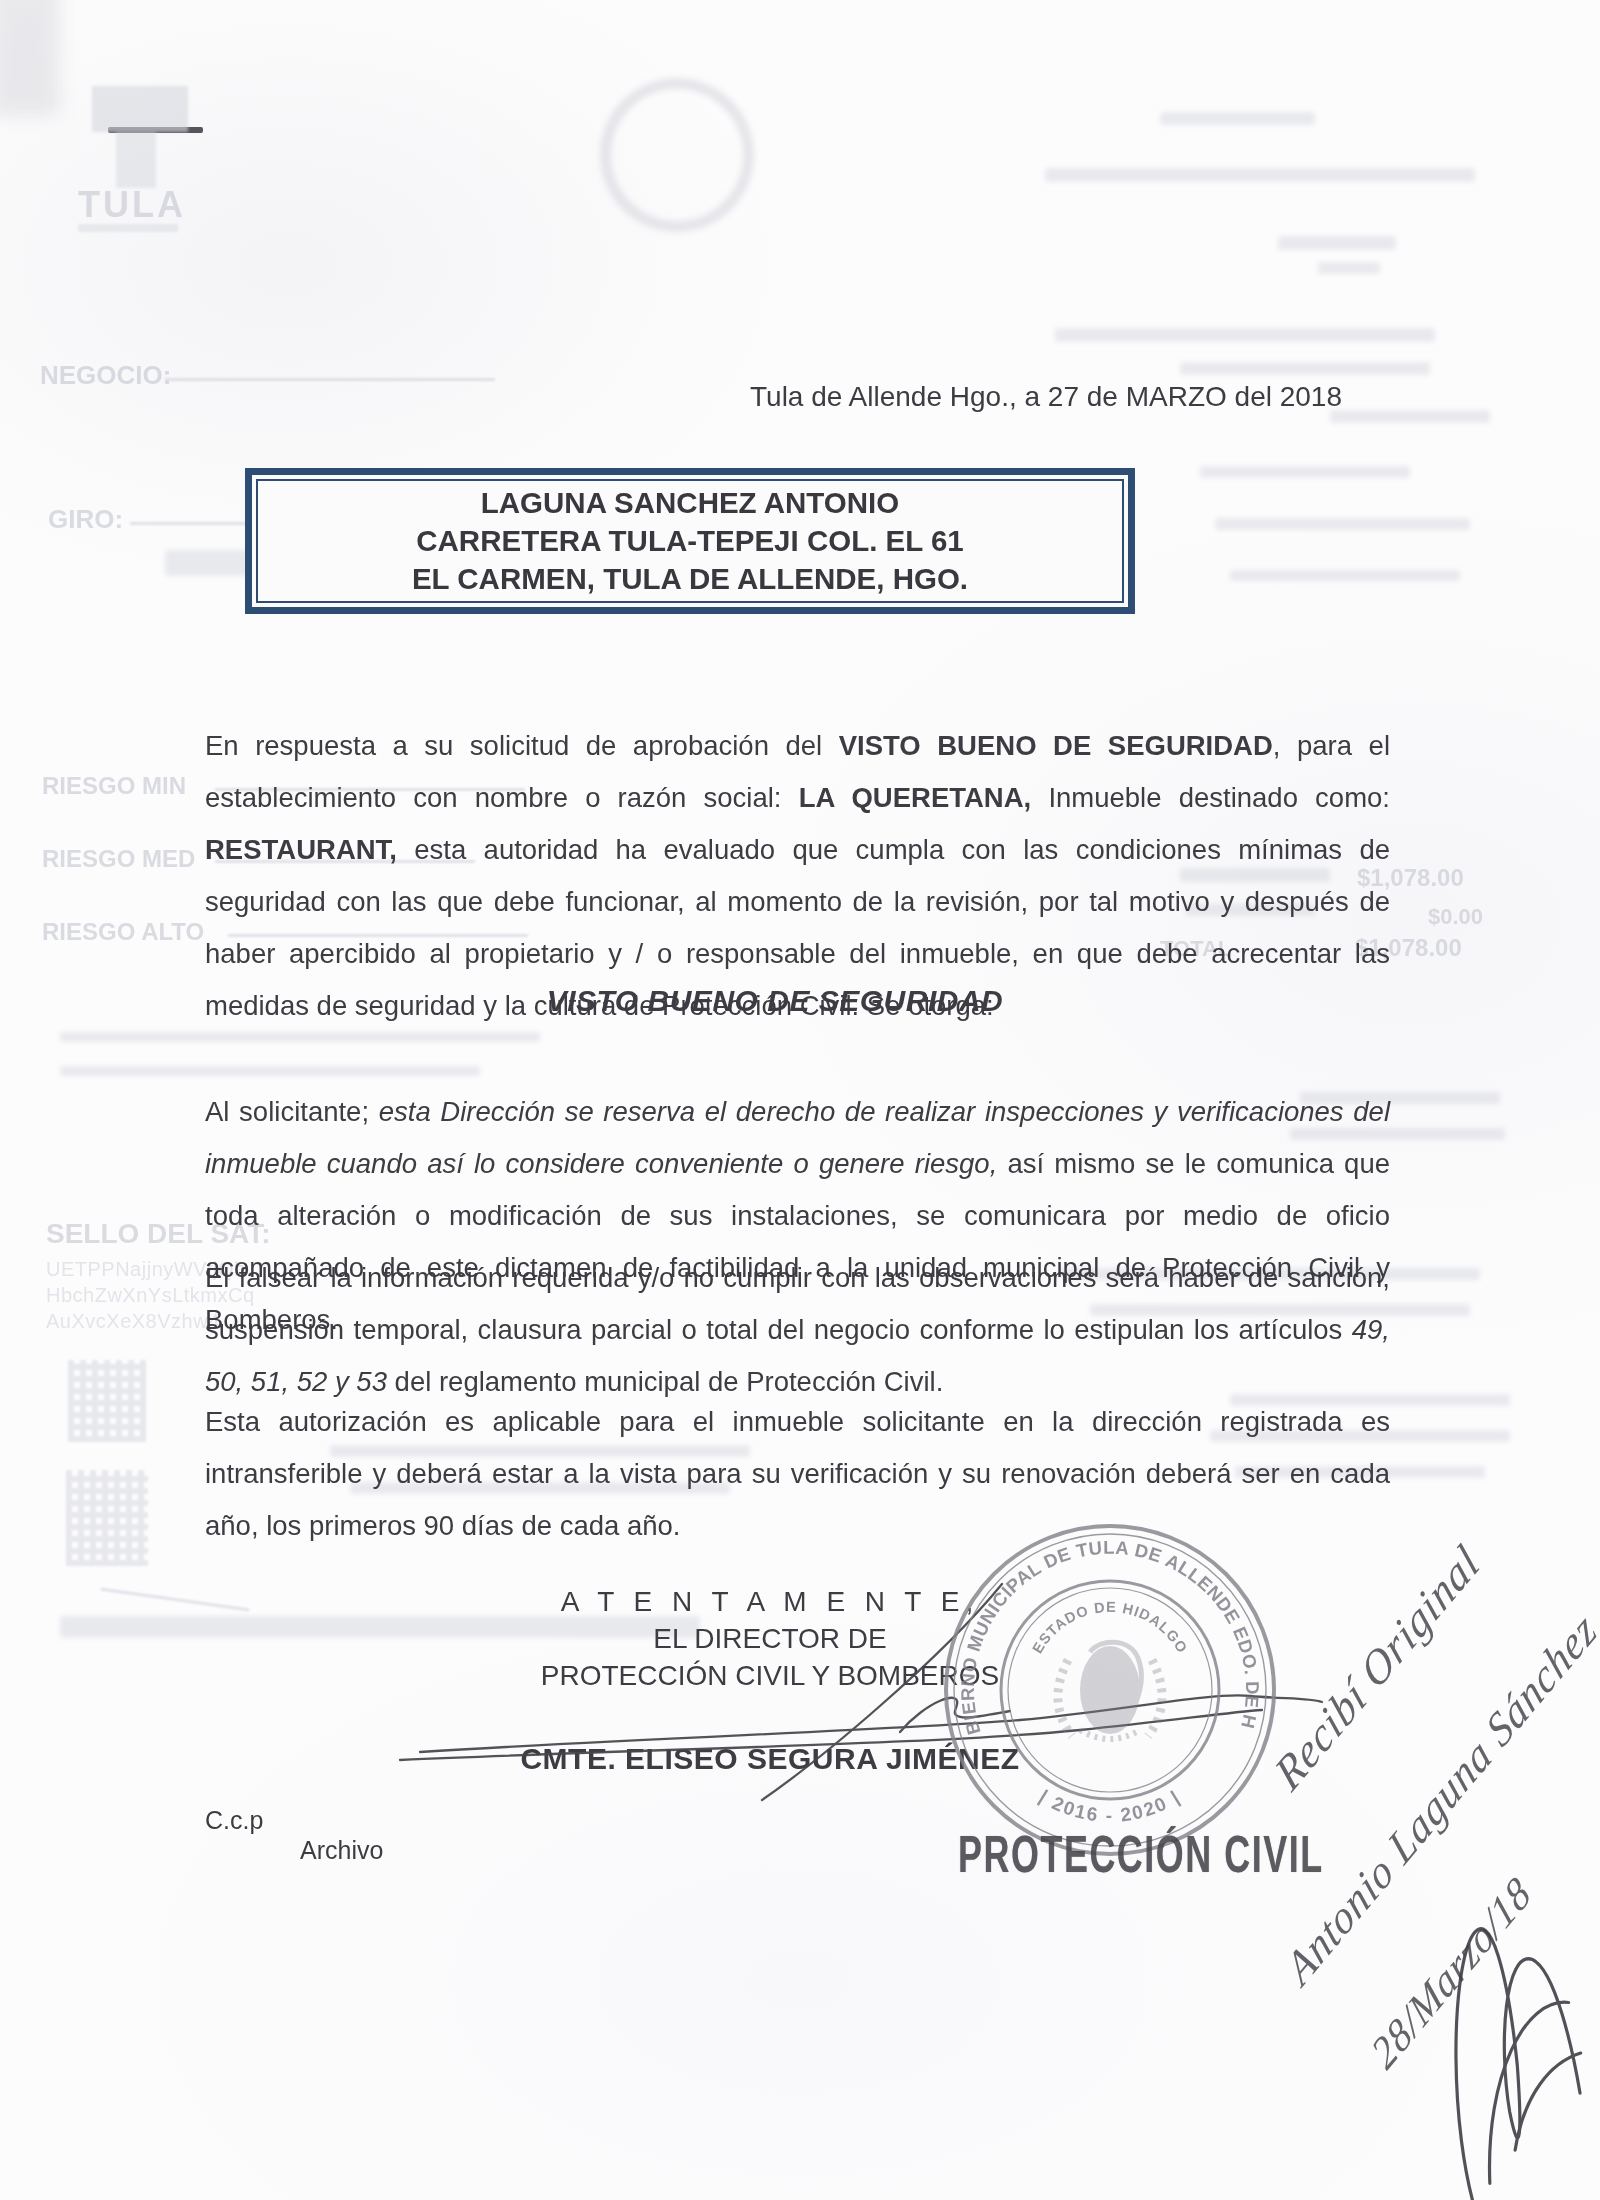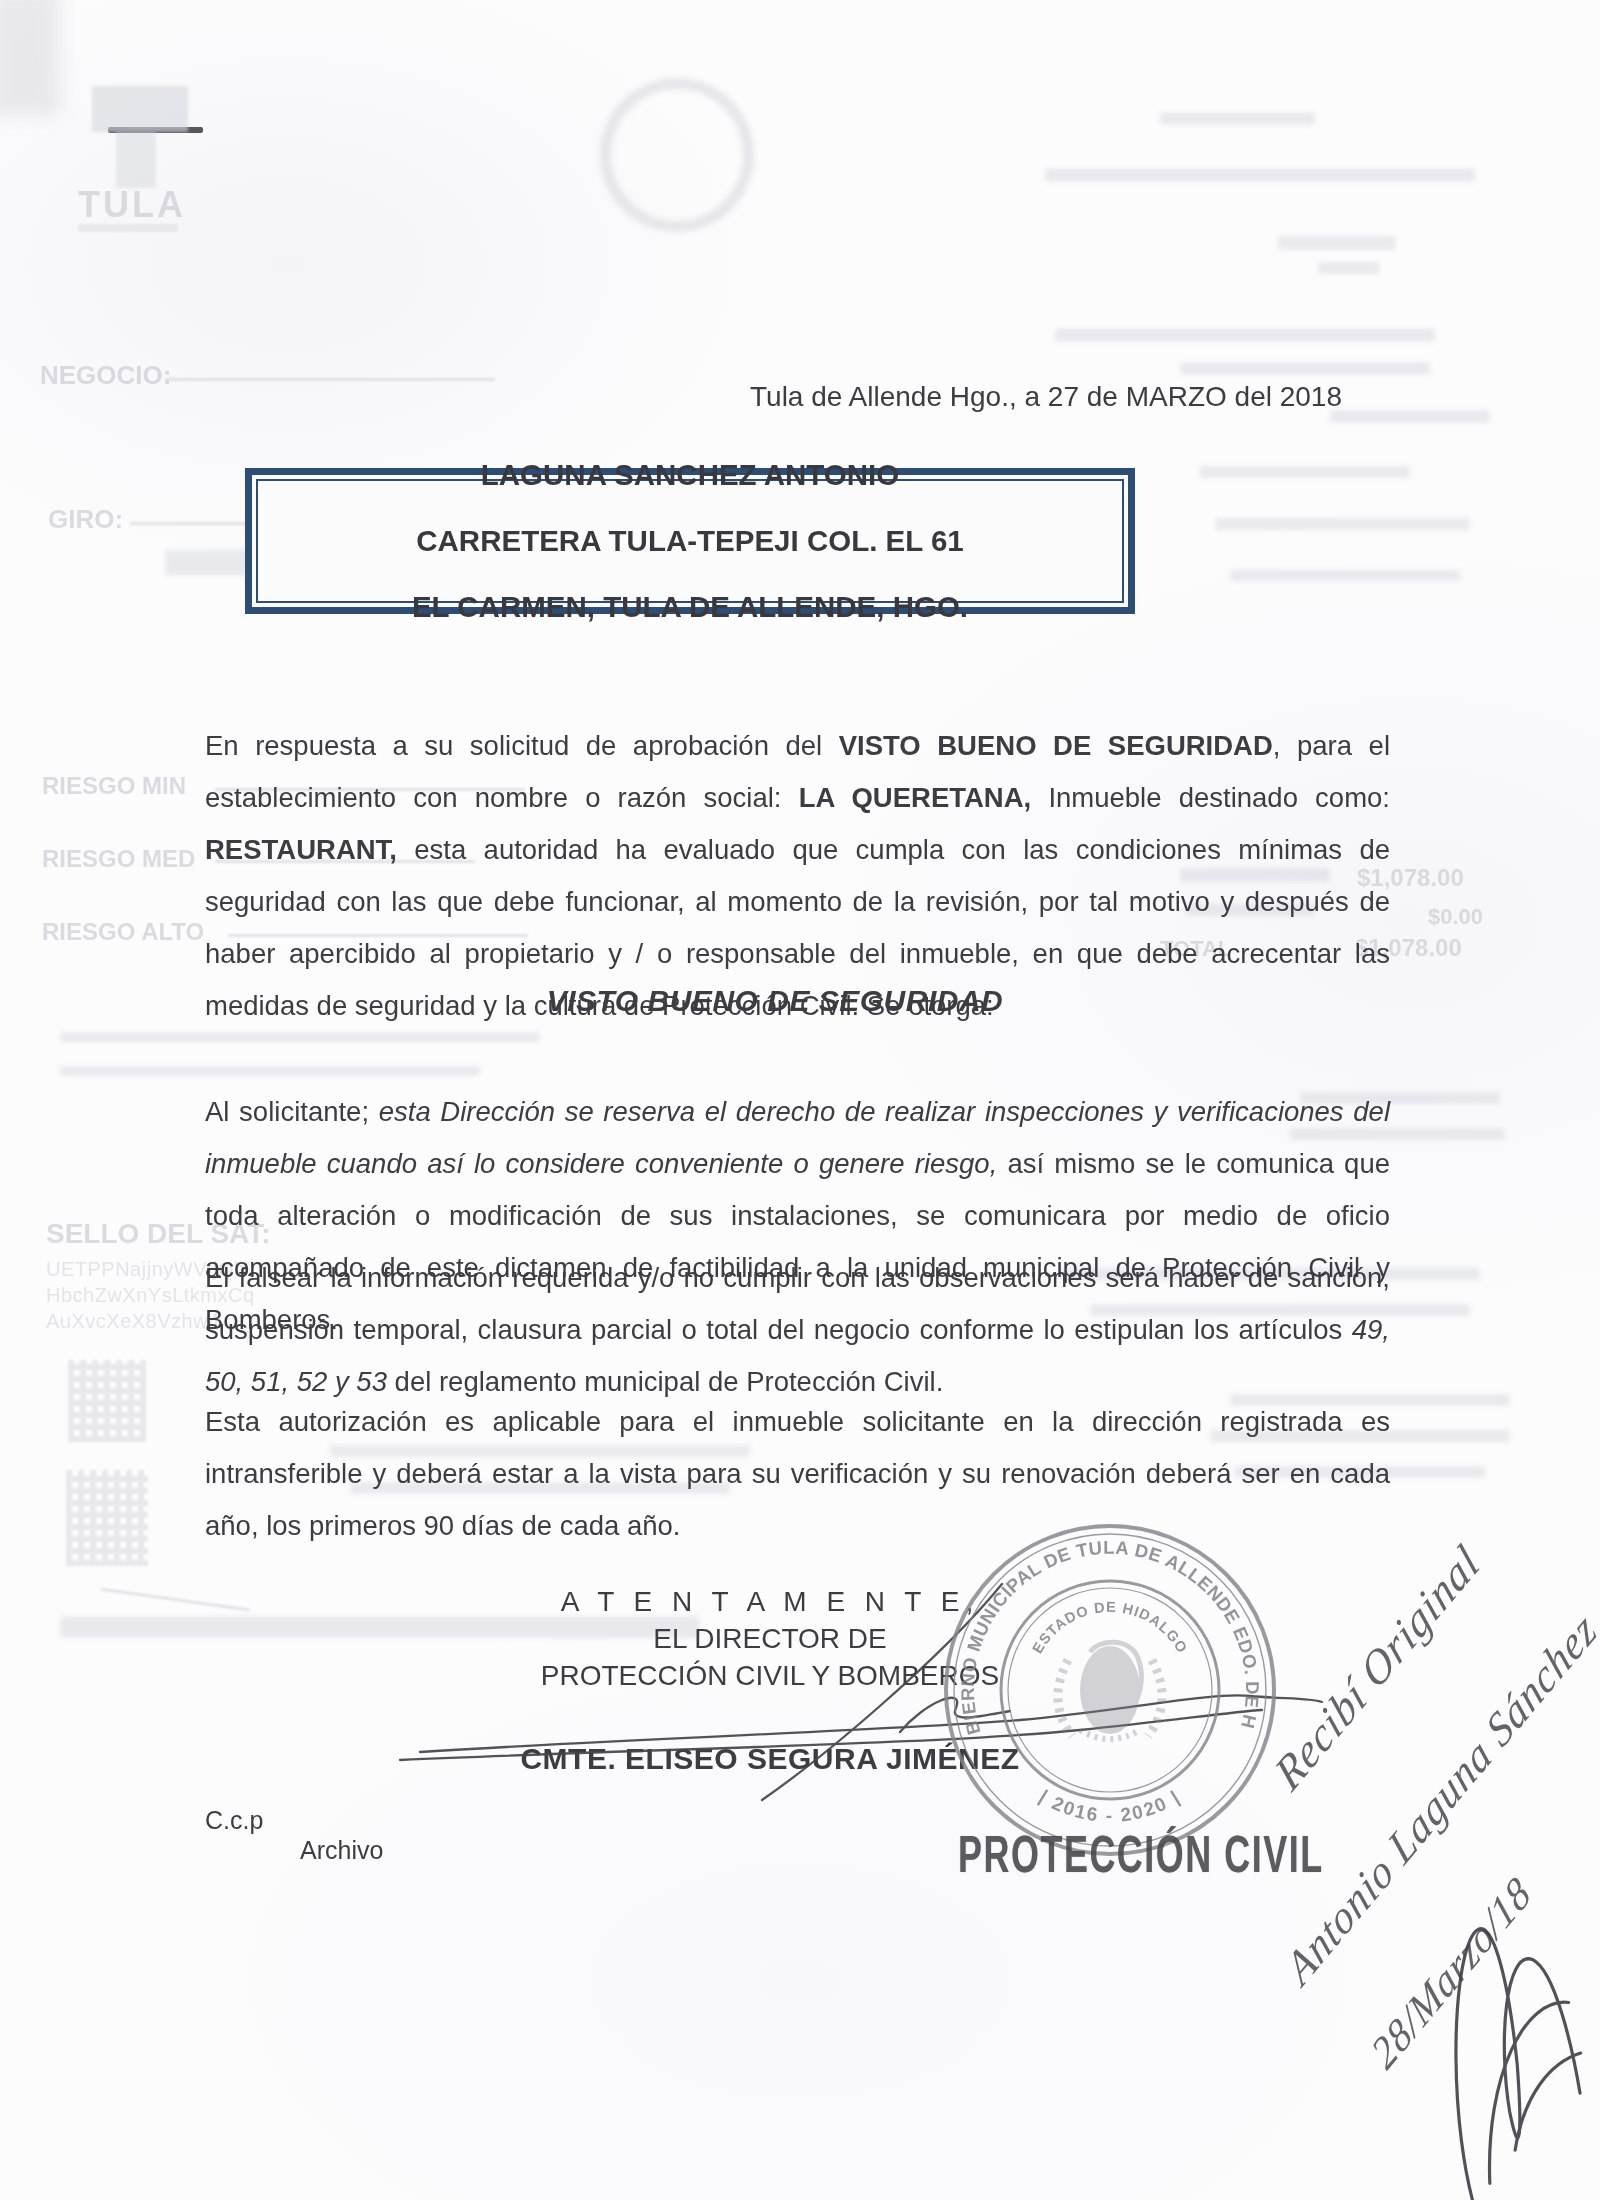--- a/index.html
+++ b/index.html
@@ -16,21 +16,21 @@
   .b{font-weight:bold;}
   .i{font-style:italic;}
   
   .para{left:205px;width:1185px;font-size:27.5px;line-height:52px;text-align:justify;}
   .date-line{top:381px;left:700px;width:692px;text-align:center;font-size:28px;}
   .slogan{top:411px;left:560px;width:836px;text-align:right;font-size:27px;font-style:italic;}
   
   .recipient-outer{left:245px;top:468px;width:890px;height:146px;border:7px solid #2e4d74;box-sizing:border-box;background:#fbfbfc;}
   .recipient-inner{position:absolute;left:4px;top:4px;right:4px;bottom:4px;border:2px solid #2e4d74;
      display:flex;flex-direction:column;justify-content:center;align-items:center;
-     font-weight:bold;font-size:29.5px;line-height:38px;color:#38383e;text-align:center;gap:28px;}
+     font-weight:bold;font-size:29.5px;line-height:38px;color:#38383e;text-align:center;}
   .doc-title{top:984px;left:205px;width:1140px;text-align:center;font-size:30px;font-weight:bold;font-style:italic;letter-spacing:.5px;}
   
   .closing{left:430px;top:1583px;width:680px;text-align:center;font-size:28px;line-height:37px;}
   .closing .l1{letter-spacing:6px;}
   .signer{left:430px;top:1742px;width:680px;text-align:center;font-size:30px;font-weight:bold;letter-spacing:.5px;}
   .ccp{left:205px;top:1806px;font-size:25px;}
   .archivo{left:300px;top:1836px;font-size:25px;}
   
   .seal{left:940px;top:1520px;opacity:.82;pointer-events:none;}
   .pc-stamp{

